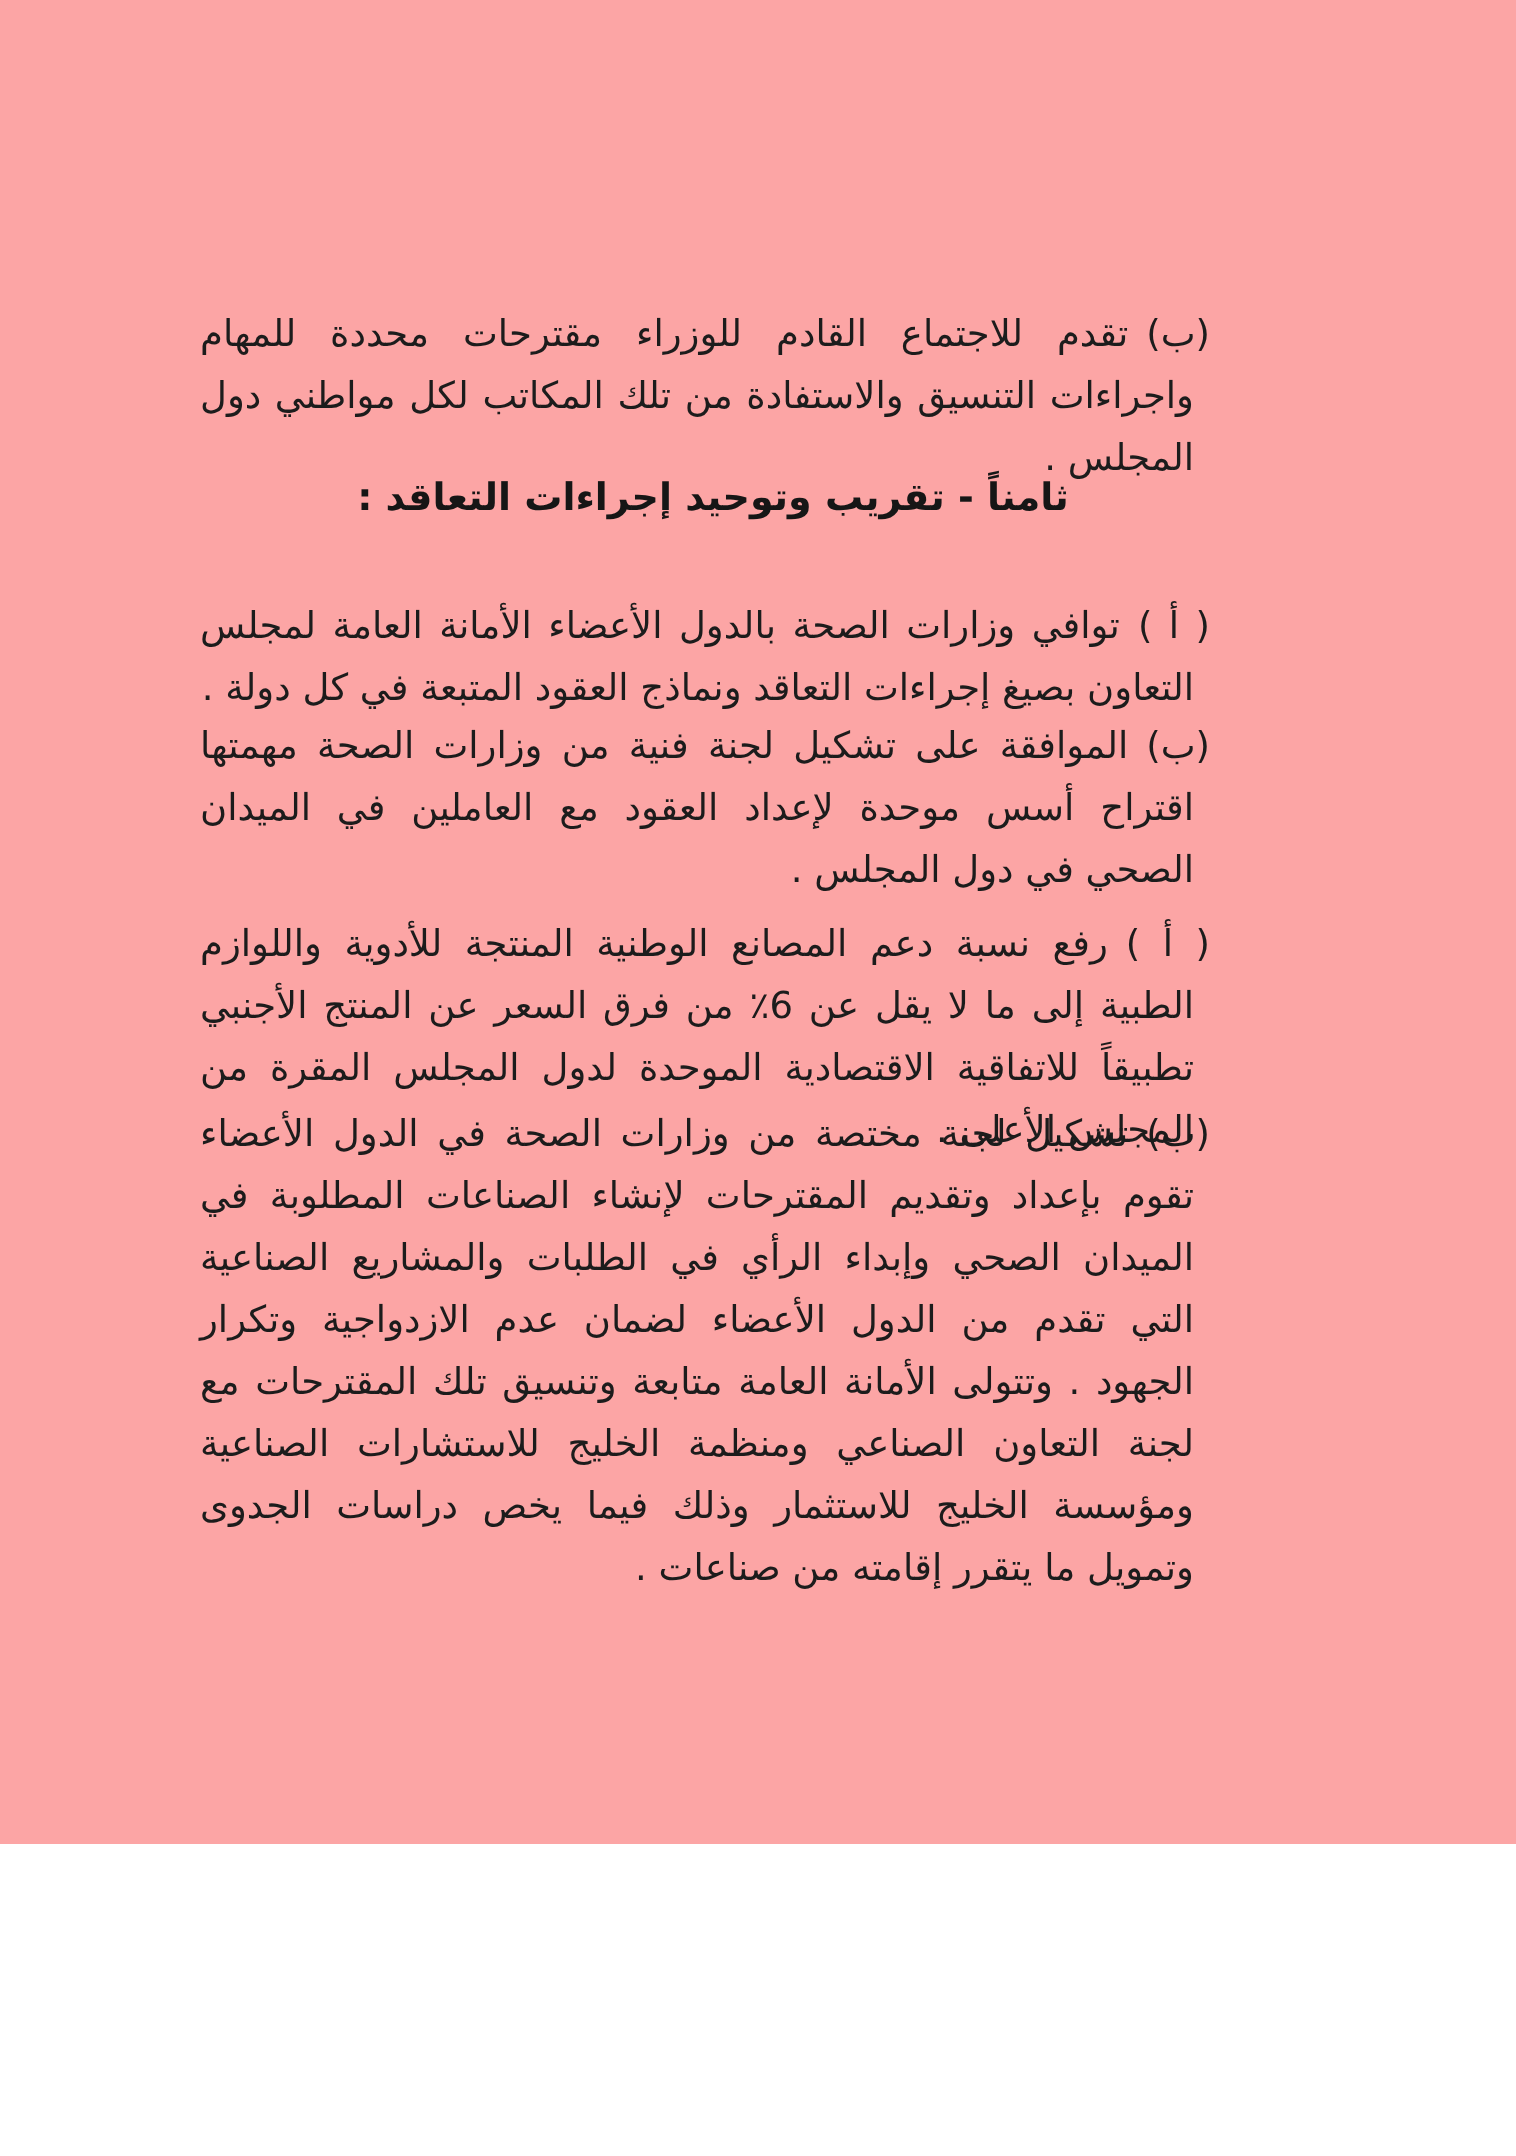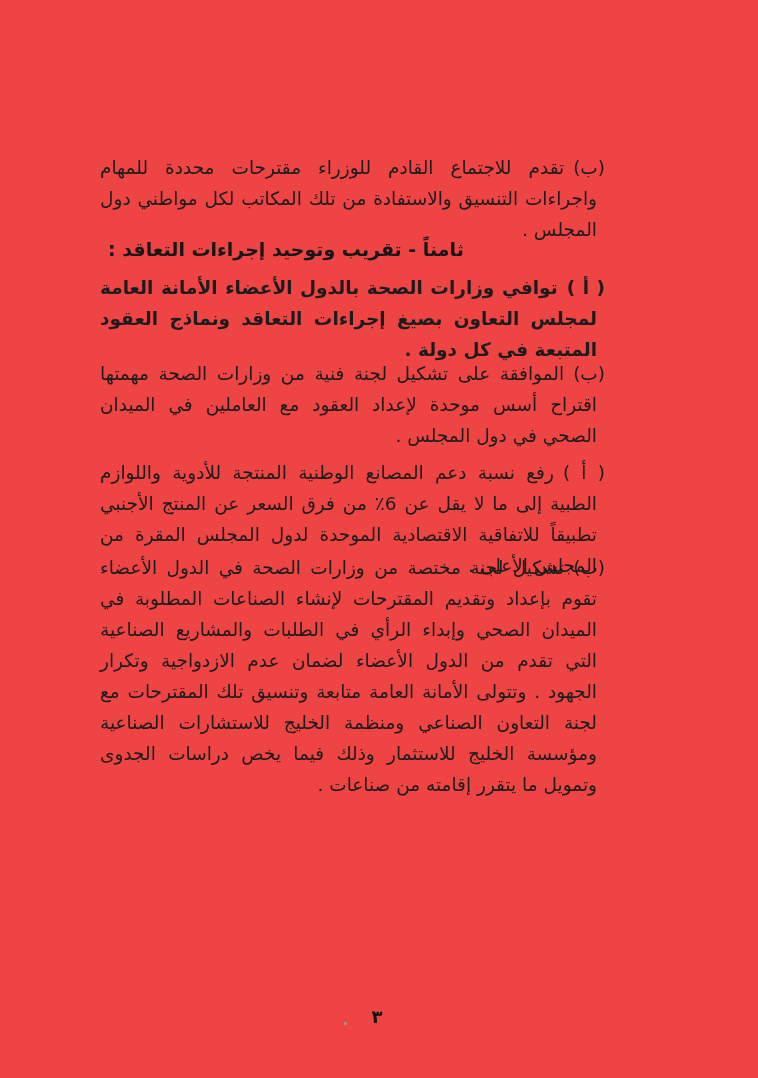--- a/index.html
+++ b/index.html
@@ -3,22 +3,22 @@
 <meta charset="utf-8">
 <style>
   html, body {
     margin: 0;
     padding: 0;
     background: #ffffff;
   }
   .page {
     position: relative;
     width: 758px;
-    height: 1078px;
-    background: #ef4444;
+    height: 922px;
+    background: #fca5a5;
     overflow: hidden;
     direction: rtl;
     font-family: "DejaVu Sans", sans-serif;
     color: #1c1c1c;
   }
   .block {
     position: absolute;
     right: 153px;
     width: 497px;
     direction: rtl;
@@ -31,21 +31,21 @@
     padding-right: 8px;
     text-indent: -8px;
   }
   .marker {
     display: inline;
     margin-left: 9px;
     white-space: nowrap;
   }
   .heading {
     font-weight: bold;
-    text-align: left;
+    text-align: center;
     font-size: 19px;
     color: #161616;
   }
   .page-number {
     position: absolute;
     top: 1006px;
     left: 362px;
     width: 30px;
     text-align: center;
     font-size: 18px;
@@ -58,21 +58,21 @@
     top: 1022px;
     left: 344px;
     width: 3px;
     height: 3px;
     border-radius: 50%;
     background: #9a9a9a;
   }
   
   .pos-7b  { top: 152px; }
   .pos-h8  { top: 234px; }
-  .pos-8a  { top: 272px; font-weight: bold; }
+  .pos-8a  { top: 298px; }
   .pos-8b  { top: 358px; }
   .pos-h9  { top: 413px; }
   .pos-9a  { top: 457px; }
   .pos-9b  { top: 552px; }
 </style>
 </head>
 <body>
 
 <div class="page">
 

